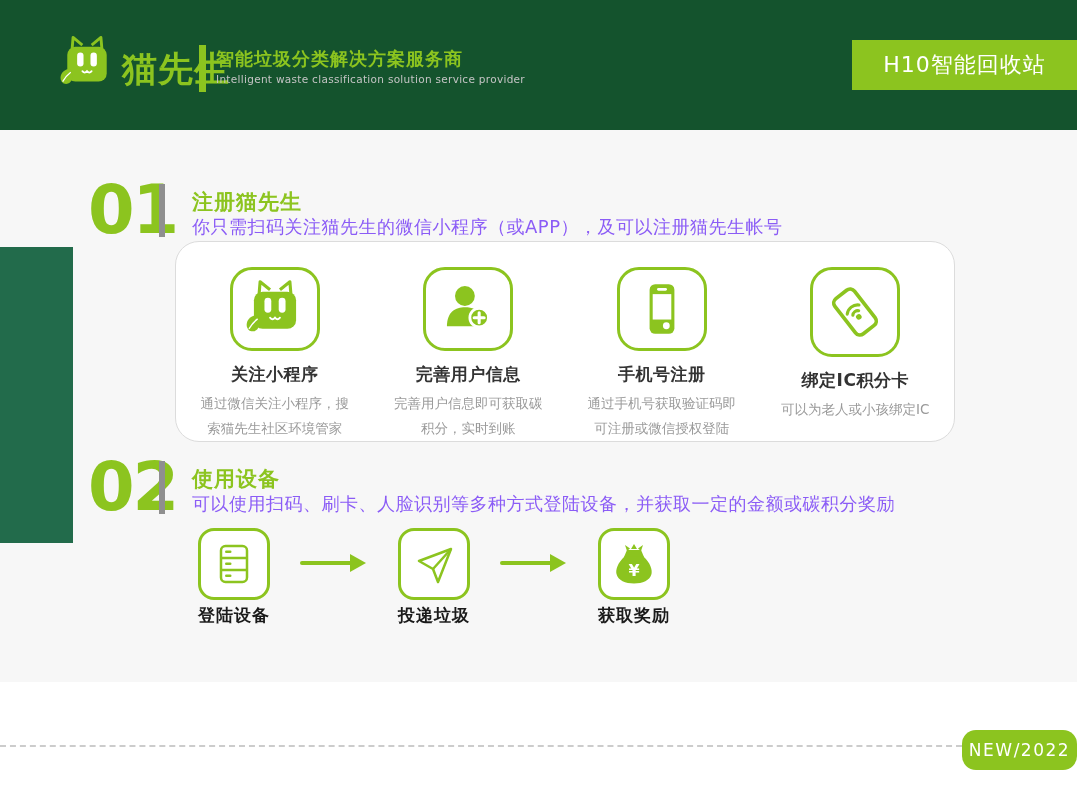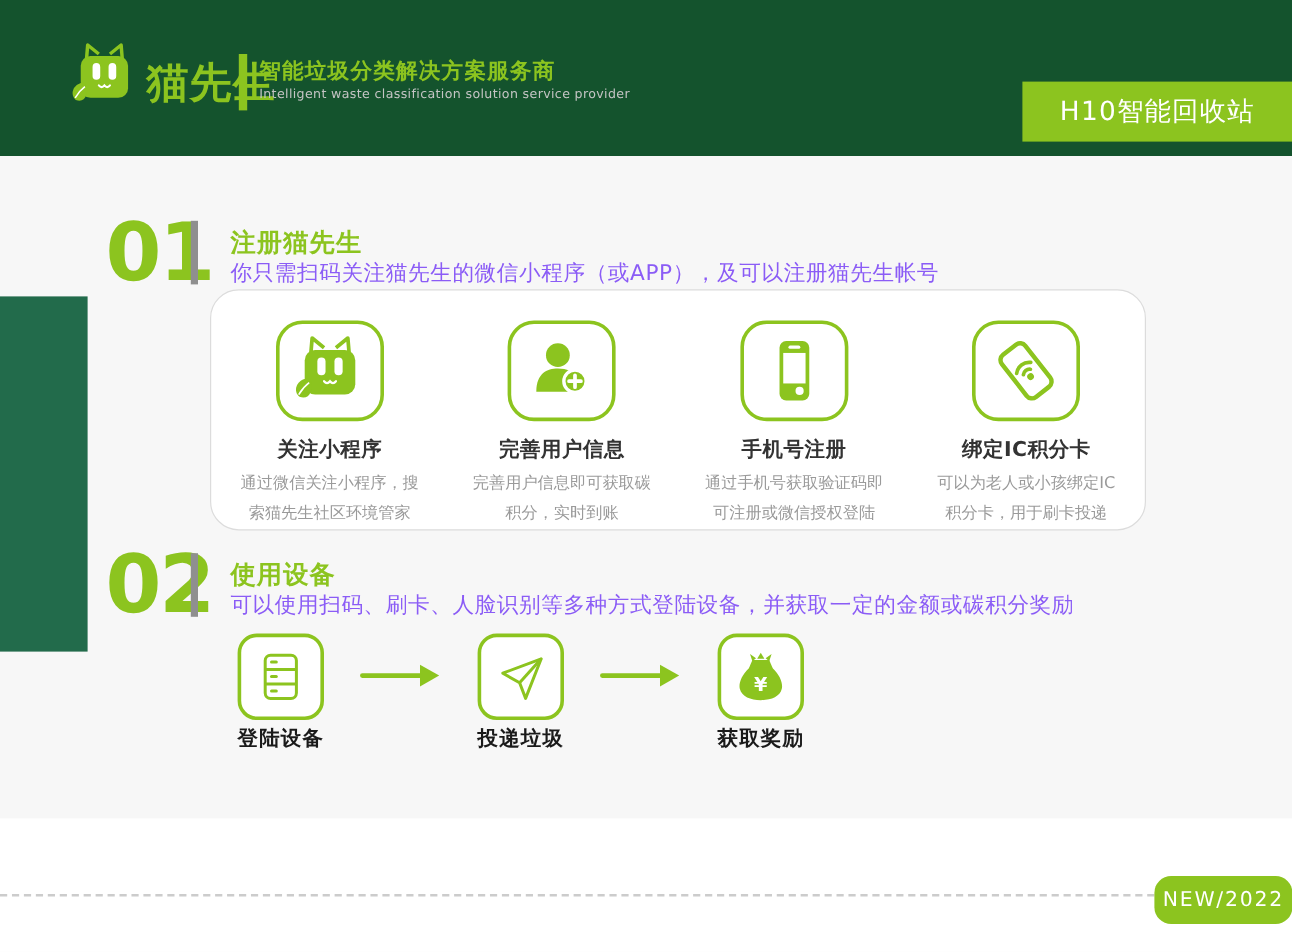--- a/index.html
+++ b/index.html
@@ -11,21 +11,21 @@
   
   .header { position:absolute; top:0; left:0; width:1077px; height:130px; background:#14532d; }
   .logo-cat { position:absolute; left:58px; top:34px; width:58px; height:58px; }
   .brand-name { position:absolute; left:122px; top:46px; font-size:35px; font-weight:bold; color:#8cc41f; letter-spacing:1px; }
   .brand-divider { position:absolute; left:199px; top:45px; width:7px; height:47px; background:#8cc41f; }
   .tagline-cn { position:absolute; left:216px; top:47px; font-size:18px; font-weight:bold; color:#8cc41f; letter-spacing:1px; }
   .tagline-en { position:absolute; left:216px; top:73px; font-size:10.5px; color:#c4c4c4; letter-spacing:0.3px; }
   .h10-badge {
     position:absolute; left:852px; top:40px; width:225px; height:50px; background:#8cc41f;
     color:#fff; font-size:22px; display:flex; align-items:center; justify-content:center;
-    letter-spacing:1px; cursor:pointer;margin-top:28px;
+    letter-spacing:1px; cursor:pointer;
   }
   
   .content-band { position:absolute; top:130px; left:0; width:1077px; height:552px; background:#f7f7f7; }
   .side-rect { position:absolute; top:247px; left:0; width:73px; height:296px; background:#226b4b; }
 
   .step-number { position:absolute; left:88px; font-size:67px; font-weight:bold; color:#8cc41f; line-height:1; letter-spacing:-2px; }
   .step-bar { position:absolute; left:159px; width:6px; height:53px; background:#8f8f8f; }
   .step-title { position:absolute; left:192px; font-size:21px; font-weight:bold; color:#8cc41f; letter-spacing:1px; }
   .step-desc { position:absolute; left:192px; font-size:18px; color:#8b5cf6; letter-spacing:0.5px; }
 
@@ -151,21 +151,20 @@
             <rect x="30" y="14" width="40" height="72" rx="9" fill="none" stroke="#8cc41f" stroke-width="6"></rect>
             <path d="M38 45 a 17 17 0 0 1 24 0" fill="none" stroke="#8cc41f" stroke-width="5" stroke-linecap="round"></path>
             <path d="M44 52 a 8.5 8.5 0 0 1 12 0" fill="none" stroke="#8cc41f" stroke-width="5" stroke-linecap="round"></path>
             <circle cx="50" cy="60" r="4.5" fill="#8cc41f"></circle>
           </g>
         </svg>
       </div>
       <div class="card-title">绑定IC积分卡</div>
       <div class="card-desc">
         <div>可以为老人或小孩绑定IC</div>
-        <div>积分卡，用于刷卡投递</div>
       </div>
     </div>
 
   </div>
 
   <div class="step-number" style="top:454px;">02</div>
   <div class="step-bar" style="top:461px;"></div>
   <div class="step-title" style="top:465px;">使用设备</div>
   <div class="step-desc" style="top:492px;">可以使用扫码、刷卡、人脸识别等多种方式登陆设备，并获取一定的金额或碳积分奖励</div>
 

